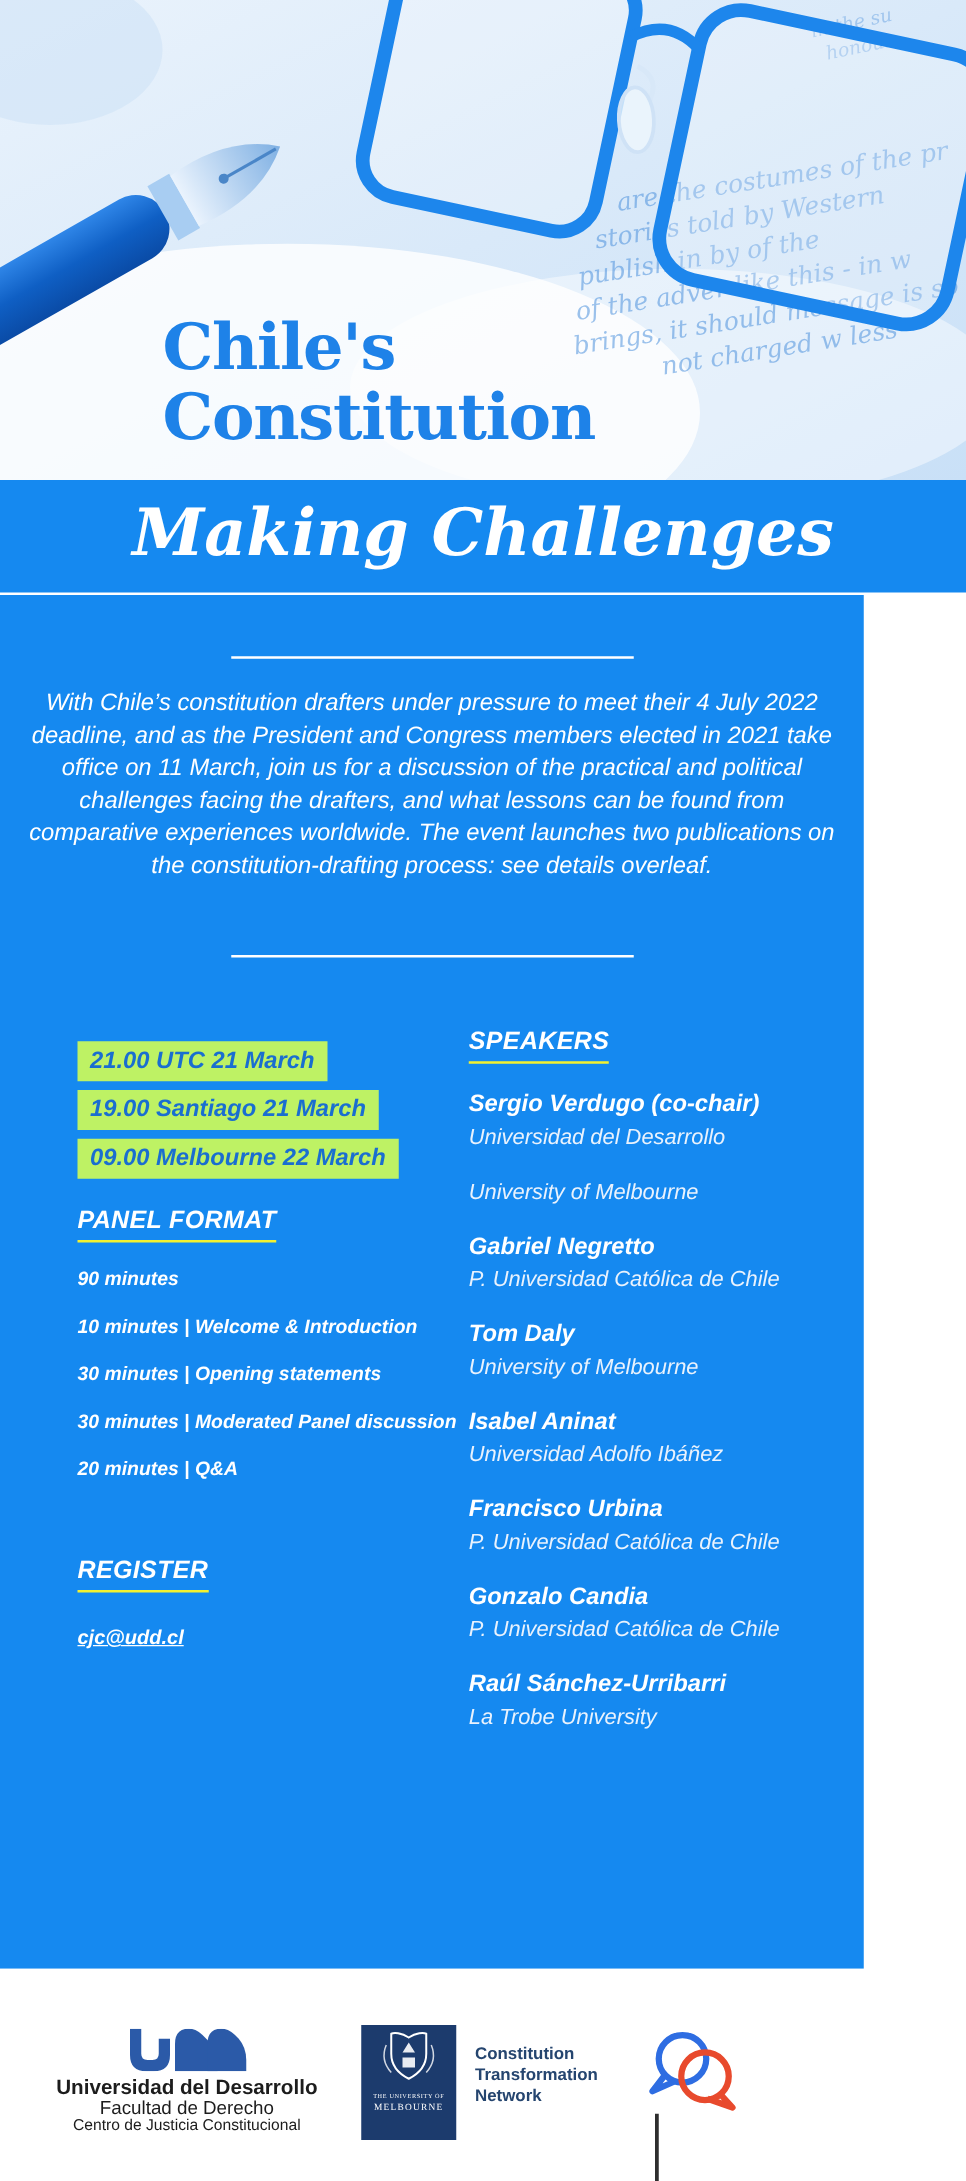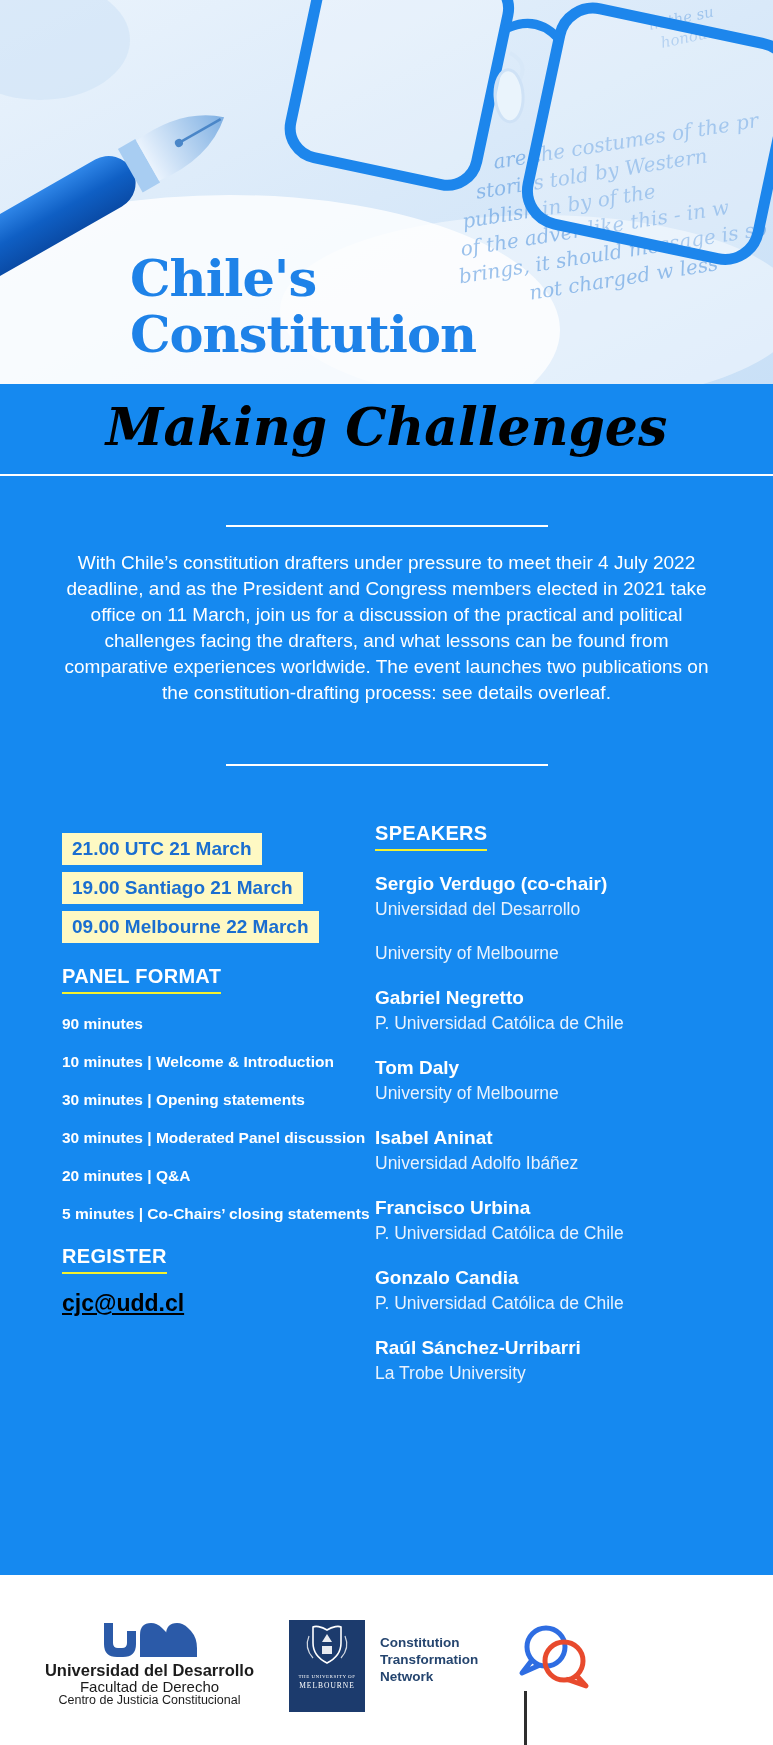--- a/index.html
+++ b/index.html
@@ -10,41 +10,41 @@
   .photo{position:absolute;left:0;top:0;width:773px;height:384px;overflow:hidden;}
   .photo svg{display:block;}
   .title{position:absolute;left:130px;top:250px;z-index:5;
          font-family:"DejaVu Serif","Liberation Serif",serif;
          font-weight:bold;font-size:51px;line-height:56px;letter-spacing:-1px;color:#1e82e8;}
 
   
   .band{position:absolute;left:0;top:384px;width:773px;height:90px;background:#1589f0;
         border-bottom:2px solid #ffffff;display:flex;align-items:center;justify-content:center;}
   .band-text{font-family:"DejaVu Serif","Liberation Serif",serif;font-style:italic;font-weight:bold;
-             font-size:52px;color:#000000;padding-bottom:6px;}
-
-  
-  .body-blue{position:absolute;left:0;top:476px;width:773px;height:1099px;background:#1589f0;color:#ffffff;}
+             font-size:52px;color:#ffffff;padding-bottom:6px;}
+
+  
+  .body-blue{position:absolute;left:0;top:476px;width:691px;height:1099px;background:#1589f0;color:#ffffff;font-style:italic;}
   .sep{position:absolute;left:50%;transform:translateX(-50%);width:322px;height:2px;background:#ffffff;}
   .sep-1{top:49px;}
   .sep-2{top:288px;}
   .intro{position:absolute;left:50%;transform:translateX(-50%);top:74px;width:668px;
          font-size:19px;line-height:26px;text-align:center;color:#ffffff;}
 
   
   .schedule{position:absolute;left:62px;top:357px;}
-  .time-box{display:table;background:#fef9c3;color:#1a6ed0;font-weight:bold;font-size:19px;
+  .time-box{display:table;background:#bef264;color:#1a6ed0;font-weight:bold;font-size:19px;
             line-height:25px;padding:3px 10px 4px 10px;margin-bottom:7px;}
   .section-h{display:inline-block;color:#ffffff;font-weight:bold;font-size:20px;line-height:26px;
              border-bottom:2px solid #f3f130;padding-bottom:3px;letter-spacing:.3px;}
   .panel{position:absolute;left:62px;top:487px;width:330px;}
   .panel-items{margin-top:20px;}
   .panel-item{font-weight:bold;font-size:15.5px;line-height:20px;margin-bottom:18px;white-space:nowrap;color:#ffffff;}
   .register{position:absolute;left:62px;top:767px;}
-  .email{display:inline-block;margin-top:16px;color:#000000;font-weight:bold;font-size:23px;
+  .email{display:inline-block;margin-top:28px;color:#ffffff;font-weight:bold;font-size:16px;
          text-decoration:underline;cursor:pointer;}
 
   
   .speakers{position:absolute;left:375px;top:344px;width:390px;}
   .speaker-list{margin-top:20px;}
   .speaker{margin-bottom:19px;}
   .sp-name{font-weight:bold;font-size:19px;line-height:26px;color:#ffffff;}
   .sp-aff{font-size:17.5px;line-height:25px;color:#e9f2fd;}
 
   
@@ -146,21 +146,20 @@
     </div>
 
     <div class="panel">
       <div class="section-h">PANEL FORMAT</div>
       <div class="panel-items">
         <div class="panel-item">90 minutes</div>
         <div class="panel-item">10 minutes | Welcome &amp; Introduction</div>
         <div class="panel-item">30 minutes | Opening statements</div>
         <div class="panel-item">30 minutes | Moderated Panel discussion</div>
         <div class="panel-item">20 minutes | Q&amp;A</div>
-        <div class="panel-item">5 minutes | Co-Chairs’ closing statements</div>
       </div>
     </div>
 
     <div class="register">
       <div class="section-h">REGISTER</div>
       <br>
       <a class="email">cjc@udd.cl</a>
     </div>
 
     <div class="speakers">

